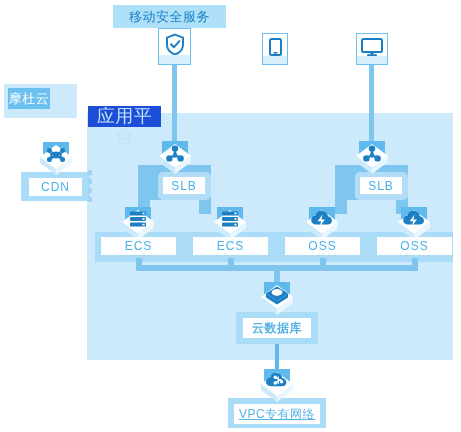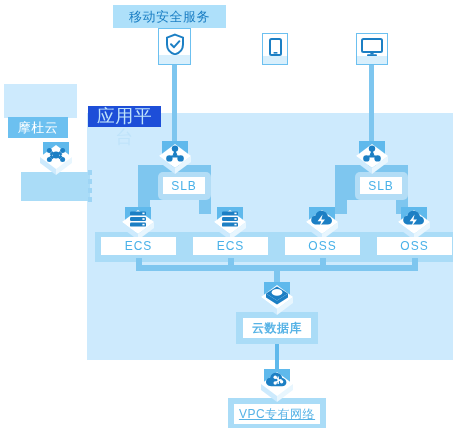--- a/index.html
+++ b/index.html
@@ -87,21 +87,21 @@
   .icon-tile{display:block;}
 </style>
 </head>
 <body>
 
 <div id="stage">
 
   <div class="abs platform-panel" style="left:87px;top:113px;width:366px;height:247px;"></div>
 
   <div class="abs brand-panel" style="left:4px;top:84px;width:73px;height:34px;"></div>
-  <div class="abs brand-tag" style="left:8px;top:88px;width:60px;height:21px;margin-top:29px;">摩杜云</div>
+  <div class="abs brand-tag" style="left:8px;top:88px;width:42px;height:21px;">摩杜云</div>
 
   <div class="abs platform-tag" style="left:88px;top:106px;width:73px;height:21px;">应用平台</div>
 
   <div class="abs title-tag" style="left:113px;top:5px;width:113px;height:23px;">移动安全服务</div>
 
   <div class="abs device-card" style="left:158px;top:28px;width:33px;height:37px;">
     <span class="icon-tile" style="margin-top:4px;">
       <svg width="22" height="23" viewBox="0 0 22 23">
         <path d="M11 1.6 L19 4.6 L19 11.5 C19 16.5 15.4 20 11 21.4 C6.6 20 3 16.5 3 11.5 L3 4.6 Z" fill="none" stroke="#1c7fc4" stroke-width="2"></path>
         <path d="M7 11.2 L10 14.2 L15.4 8.2" fill="none" stroke="#1c7fc4" stroke-width="2" stroke-linecap="round" stroke-linejoin="round"></path>
@@ -150,20 +150,21 @@
         <circle cx="24.6" cy="9.4" r="2.5"></circle>
         <circle cx="11.4" cy="18.6" r="2.5"></circle>
         <circle cx="24.6" cy="18.6" r="2.5"></circle>
         <rect x="12.6" y="10.6" width="2.6" height="4" transform="rotate(45 13.9 12.6)"></rect>
         <rect x="20.8" y="10.6" width="2.6" height="4" transform="rotate(-45 22.1 12.6)"></rect>
         <rect x="12.6" y="14" width="2.6" height="4" transform="rotate(-45 13.9 16)"></rect>
         <rect x="20.8" y="14" width="2.6" height="4" transform="rotate(45 22.1 16)"></rect>
       </g>
     </svg>
   </div>
+  <div class="abs label-white" style="left:29px;top:178px;width:53px;height:18px;">CDN</div>
 
   <div class="abs conn-dash" style="left:88px;top:170px;width:4px;height:33px;"></div>
 
   <div class="abs node-back" style="left:138px;top:165px;width:73px;height:35px;"></div>
   <div class="abs node-inner" style="left:158px;top:172px;width:53px;height:28px;"></div>
   <div class="abs" style="left:157px;top:140px;width:36px;height:36px;">
     <svg width="36" height="36" viewBox="0 0 36 36">
       <rect x="5" y="1" width="26" height="17" fill="#5fb9ec"></rect>
       <path d="M18 4 L34 16 L18 28 L2 16 Z" fill="#ffffff"></path>
       <path d="M2 16 L18 28 L18 34 L2 22 Z" fill="#cdeafd"></path>

